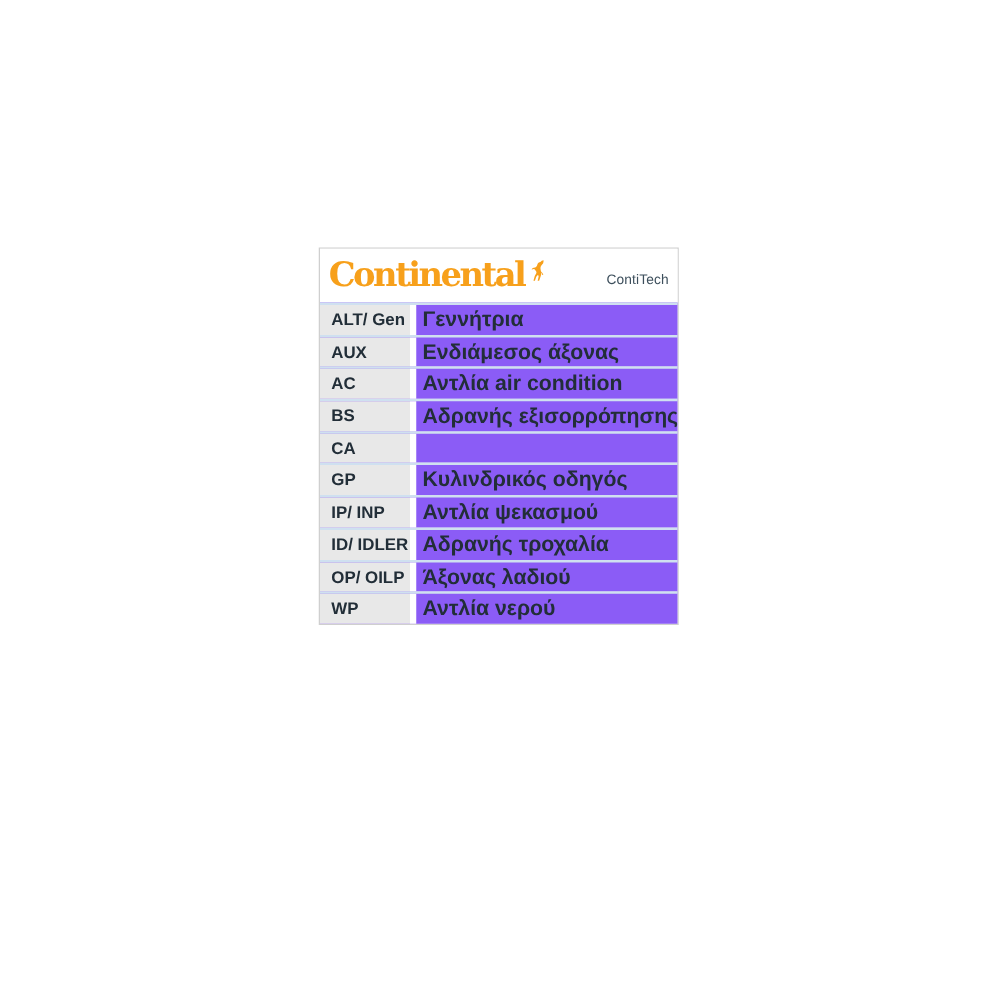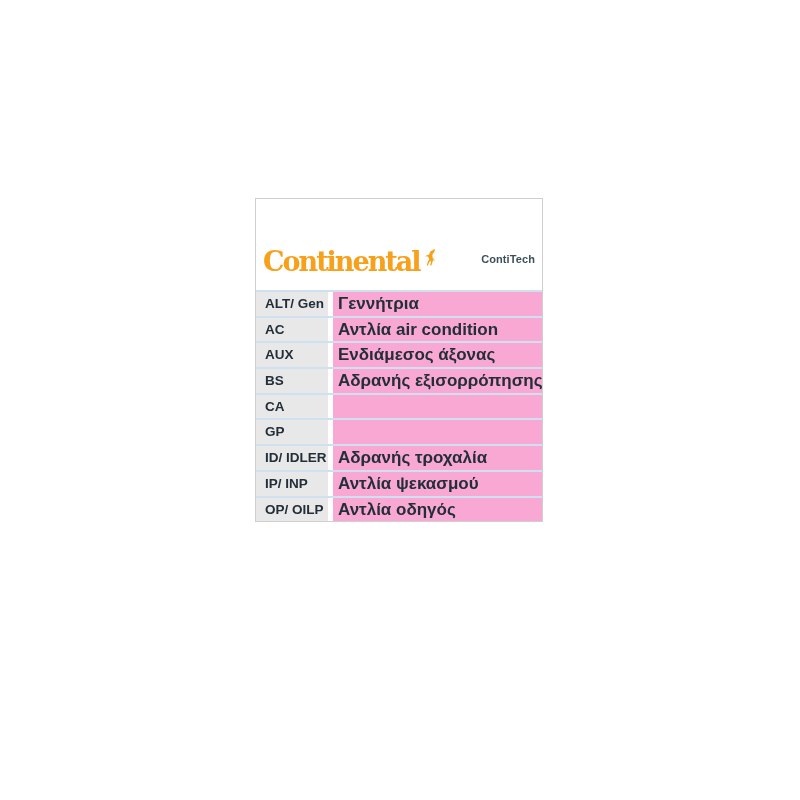--- a/index.html
+++ b/index.html
@@ -21,25 +21,24 @@
     position: absolute;
     left: 255px;
     top: 198px;
     width: 286px;
     background: #ffffff;
     border: 1px solid var(--table-border, #cfcfcf);
   }
   .card-header {
     height: 43px;
     display: flex;
-    align-items: flex-start;
+    align-items: center;
     justify-content: space-between;
     padding: 0 7px 0 7px;
     background: #ffffff;
-    margin-top: 48px;
   }
   .logo {
     display: flex;
     align-items: flex-start;
   }
   .logo-text {
     font-family: "DejaVu Serif", serif;
     font-weight: bold;
     font-size: 27px;
     line-height: 30px;
@@ -50,31 +49,31 @@
   .horse-icon {
     width: 16px;
     height: 21px;
     margin-left: 3px;
     margin-top: 1px;
     fill: var(--brand-orange, #f7a01b);
     flex: 0 0 auto;
   }
   .subbrand {
     font-size: 11px;
-    font-weight: bold;
+    font-weight: normal;
     color: var(--subbrand-gray, #3d4f5c);
     letter-spacing: 0.1px;
     margin-top: 6px;
   }
   .rows { width: 100%; }
   .row {
     display: flex;
     border-top: 2px solid var(--row-separator, #cfe0f0);
     height: 23.7px;
-    background: #f9a8d4;
+    background: #8b5cf6;
   }
   .cell {
     box-sizing: border-box;
     line-height: 23.7px;
     white-space: nowrap;
     overflow: hidden;
     color: var(--text-dark, #222e38);
     font-weight: bold;
   }
   .cell.code {
@@ -118,53 +117,59 @@
       <div class="subbrand">ContiTech</div>
     </div>
 
     <div class="rows">
         <div class="row">
           <div class="cell code">ALT/ Gen</div>
           <div class="col-gap"></div>
           <div class="cell desc">Γεννήτρια</div>
         </div>
         <div class="row">
+          <div class="cell code">AUX</div>
+          <div class="col-gap"></div>
+          <div class="cell desc">Ενδιάμεσος άξονας</div>
+        </div>
+        <div class="row">
           <div class="cell code">AC</div>
           <div class="col-gap"></div>
           <div class="cell desc">Αντλία air condition</div>
-        </div>
-        <div class="row">
-          <div class="cell code">AUX</div>
-          <div class="col-gap"></div>
-          <div class="cell desc">Ενδιάμεσος άξονας</div>
         </div>
         <div class="row">
           <div class="cell code">BS</div>
           <div class="col-gap"></div>
           <div class="cell desc">Αδρανής εξισορρόπησης</div>
         </div>
         <div class="row">
           <div class="cell code">CA</div>
           <div class="col-gap"></div>
         </div>
         <div class="row">
           <div class="cell code">GP</div>
           <div class="col-gap"></div>
+          <div class="cell desc">Κυλινδρικός οδηγός</div>
+        </div>
+        <div class="row">
+          <div class="cell code">IP/ INP</div>
+          <div class="col-gap"></div>
+          <div class="cell desc">Αντλία ψεκασμού</div>
         </div>
         <div class="row">
           <div class="cell code">ID/ IDLER</div>
           <div class="col-gap"></div>
           <div class="cell desc">Αδρανής τροχαλία</div>
         </div>
         <div class="row">
-          <div class="cell code">IP/ INP</div>
+          <div class="cell code">OP/ OILP</div>
           <div class="col-gap"></div>
-          <div class="cell desc">Αντλία ψεκασμού</div>
+          <div class="cell desc">Άξονας λαδιού</div>
         </div>
         <div class="row">
-          <div class="cell code">OP/ OILP</div>
+          <div class="cell code">WP</div>
           <div class="col-gap"></div>
-          <div class="cell desc">Αντλία οδηγός</div>
+          <div class="cell desc">Αντλία νερού</div>
         </div>
       </div>
 
   </div>
 </div>
 
 </body></html>

